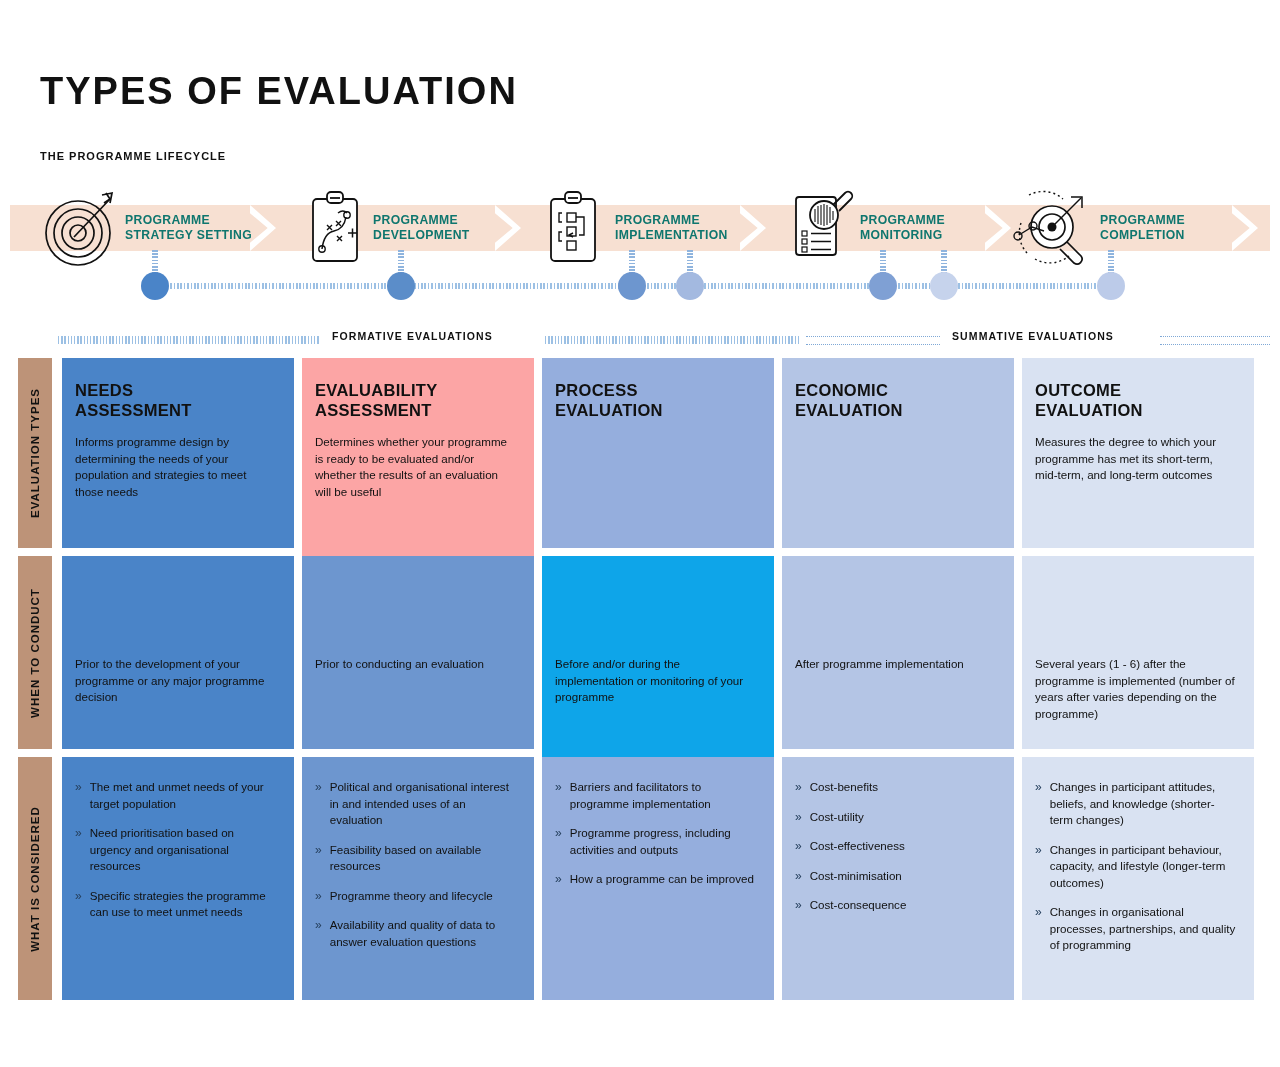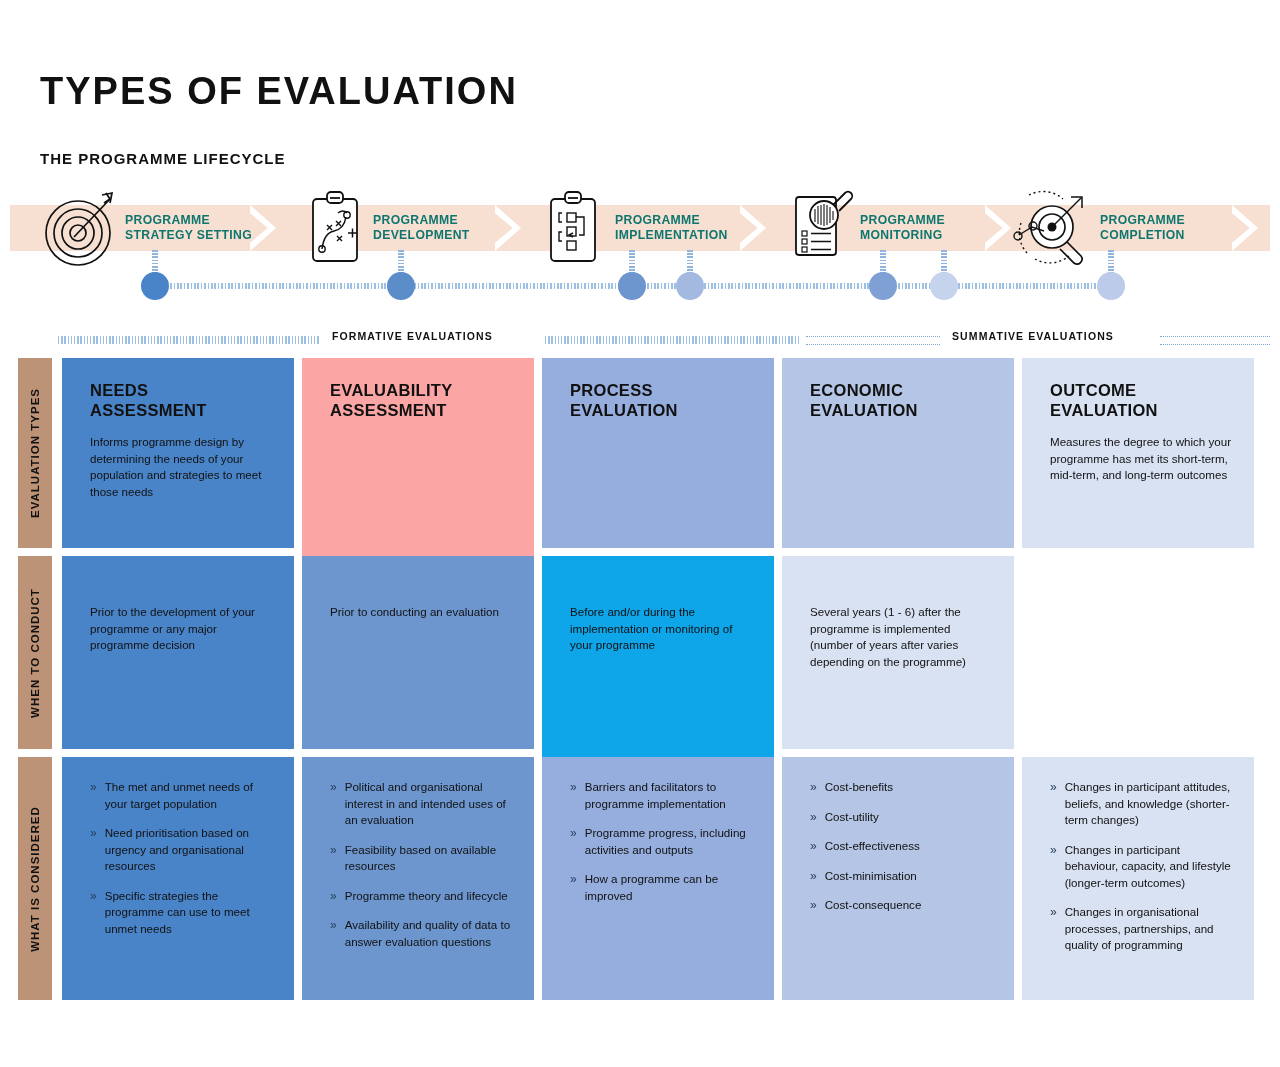--- a/index.html
+++ b/index.html
@@ -13,21 +13,21 @@
   }
 
   
   #page-title{
     position:absolute;left:40px;top:70px;
     font-size:38px;font-weight:bold;letter-spacing:2.0px;
     color:#111;
   }
   #subtitle{
     position:absolute;left:40px;top:150px;
-    font-size:15px;font-weight:bold;letter-spacing:1.0px;color:#111;
+    font-size:11px;font-weight:bold;letter-spacing:1.0px;color:#111;
   }
 
   
   #lifecycle{
     position:absolute;left:10px;top:205px;width:1260px;height:46px;
   }
   .band{
     position:absolute;left:0;top:0;height:46px;width:1260px;
     background:#f7e0d2;
   }
@@ -80,30 +80,30 @@
   .row-label{
     position:absolute;left:0;top:0;width:34px;
     background:#bd9378;
     display:flex;align-items:center;justify-content:center;
   }
   .row-label span{
     transform:rotate(-90deg);white-space:nowrap;
     font-size:11.5px;font-weight:bold;letter-spacing:1.0px;color:#111;
   }
   .cells{position:absolute;left:44px;top:0;width:1200px;display:flex;gap:8px;}
-  .cell{width:232px;box-sizing:border-box;padding:22px 18px 16px 28px;}
+  .cell{width:232px;box-sizing:border-box;padding:22px 18px 16px 13px;}
   .cell.r2{padding-top:0;display:flex;align-items:flex-start;}
   .cell-title{
     font-size:16.5px;font-weight:bold;line-height:20px;letter-spacing:.3px;
     color:#111;white-space:pre-line;margin-bottom:14px;
   }
   .cell-body{
     font-size:11.6px;line-height:16.5px;color:#111;
   }
-  .cell.r2 .cell-body{margin-top:48px;}
+  .cell.r2 .cell-body{margin-top:100px;}
   ul.bullets{margin:0;padding:0;list-style:none;}
   ul.bullets li{
     display:flex;gap:8px;margin-bottom:13px;
     font-size:11.6px;line-height:16.5px;color:#111;
   }
   ul.bullets li .bl{flex:0 0 auto;color:#26405e;font-size:12px;line-height:16.5px;}
 </style>
 </head>
 <body>
 
@@ -262,20 +262,21 @@
     </div>
     <div class="cells">
       <div class="cell" style="background:#4a84c8;height:190px">
         <div class="cell-title">NEEDS
 ASSESSMENT</div>
         <div class="cell-body">Informs programme design by determining the needs of your population and strategies to meet those needs</div>
       </div>
       <div class="cell" style="background:#fca5a5;height:207px">
         <div class="cell-title">EVALUABILITY
 ASSESSMENT</div>
+        <div class="cell-body">Determines whether your programme is ready to be evaluated and/or whether the results of an evaluation will be useful</div>
       </div>
       <div class="cell" style="background:#95aedd;height:190px">
         <div class="cell-title">PROCESS
 EVALUATION</div>
       </div>
       <div class="cell" style="background:#b4c5e5;height:190px">
         <div class="cell-title">ECONOMIC
 EVALUATION</div>
       </div>
       <div class="cell" style="background:#d9e2f2;height:190px">
@@ -293,20 +294,23 @@
     <div class="cells">
       <div class="cell r2" style="background:#4a84c8;height:193px">
         <div class="cell-body">Prior to the development of your programme or any major programme decision</div>
       </div>
       <div class="cell r2" style="background:#6d96cf;height:193px">
         <div class="cell-body">Prior to conducting an evaluation</div>
       </div>
       <div class="cell r2" style="background:#0ea5e9;height:247px">
         <div class="cell-body">Before and/or during the implementation or monitoring of your programme</div>
       </div>
+      <div class="cell r2" style="background:#b4c5e5;height:193px">
+        <div class="cell-body">After programme implementation</div>
+      </div>
       <div class="cell r2" style="background:#d9e2f2;height:193px">
         <div class="cell-body">Several years (1 - 6) after the programme is implemented (number of years after varies depending on the programme)</div>
       </div>
     </div>
   </div>
 
   <div class="row" style="height:243px">
     <div class="row-label" style="height:243px">
       <span>WHAT IS CONSIDERED</span>
     </div>

